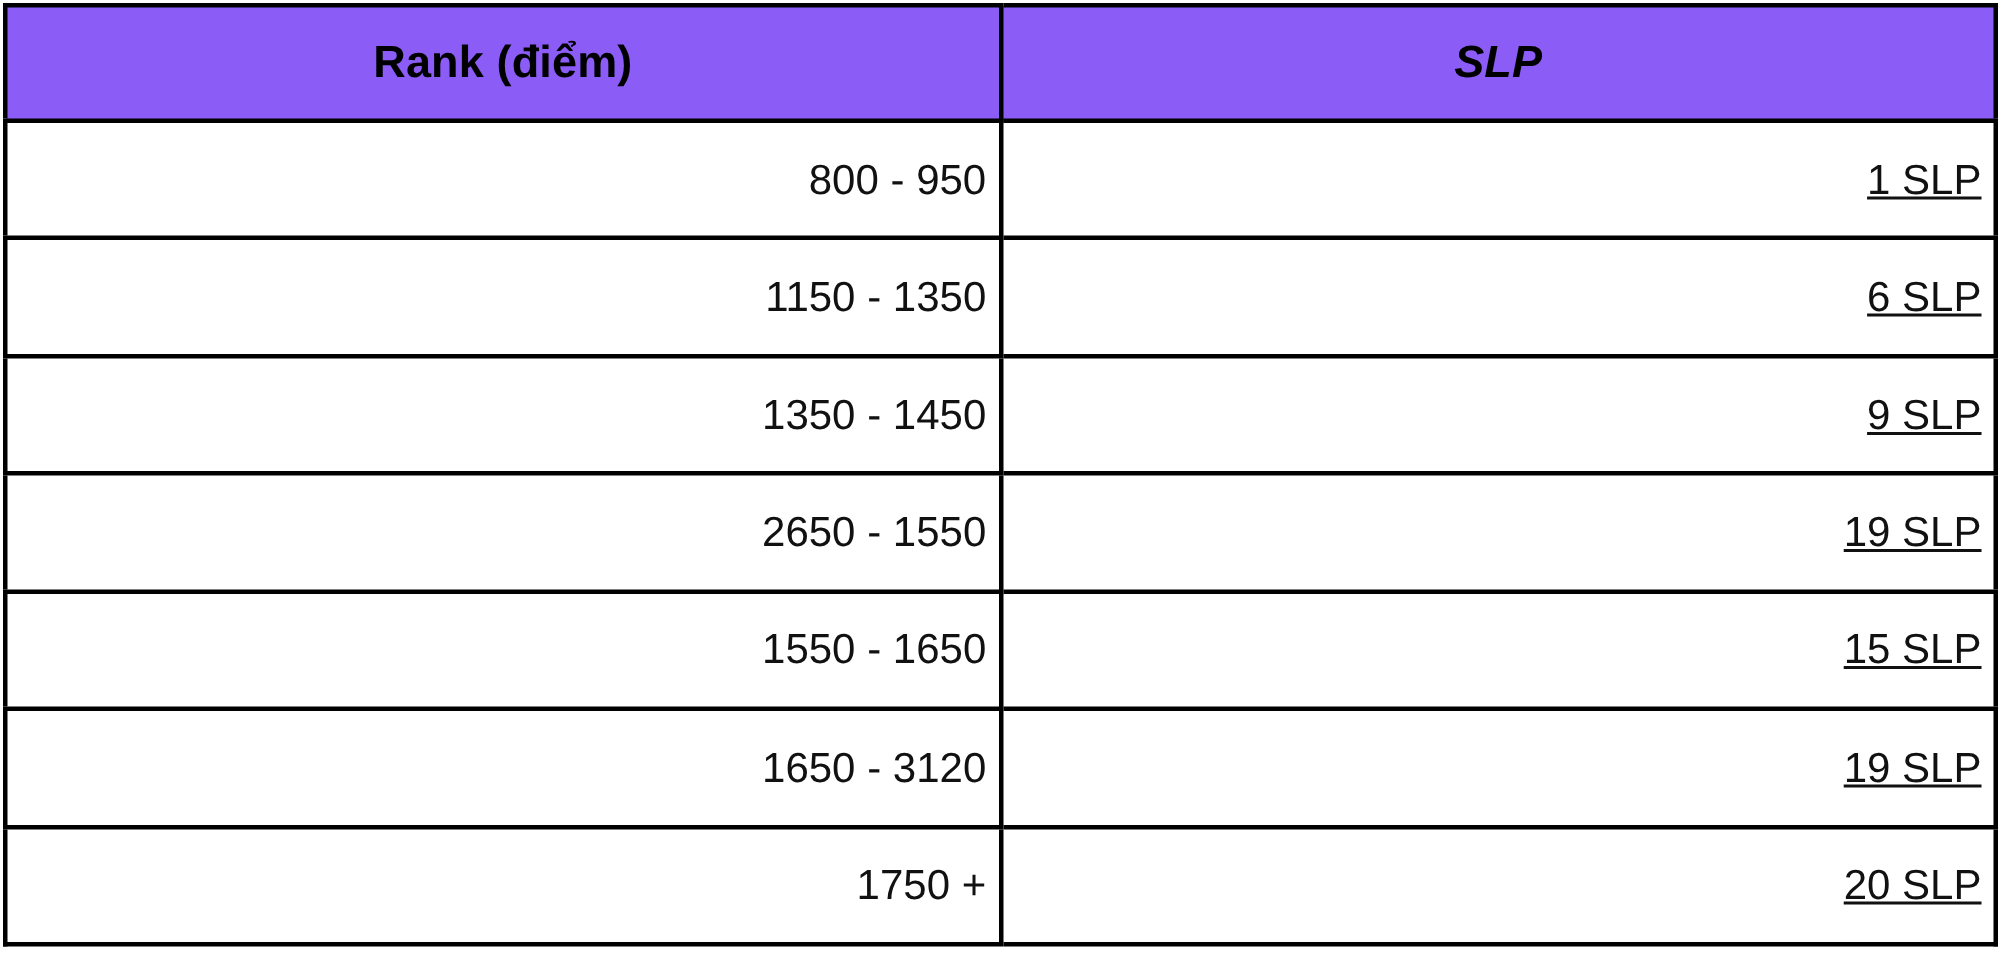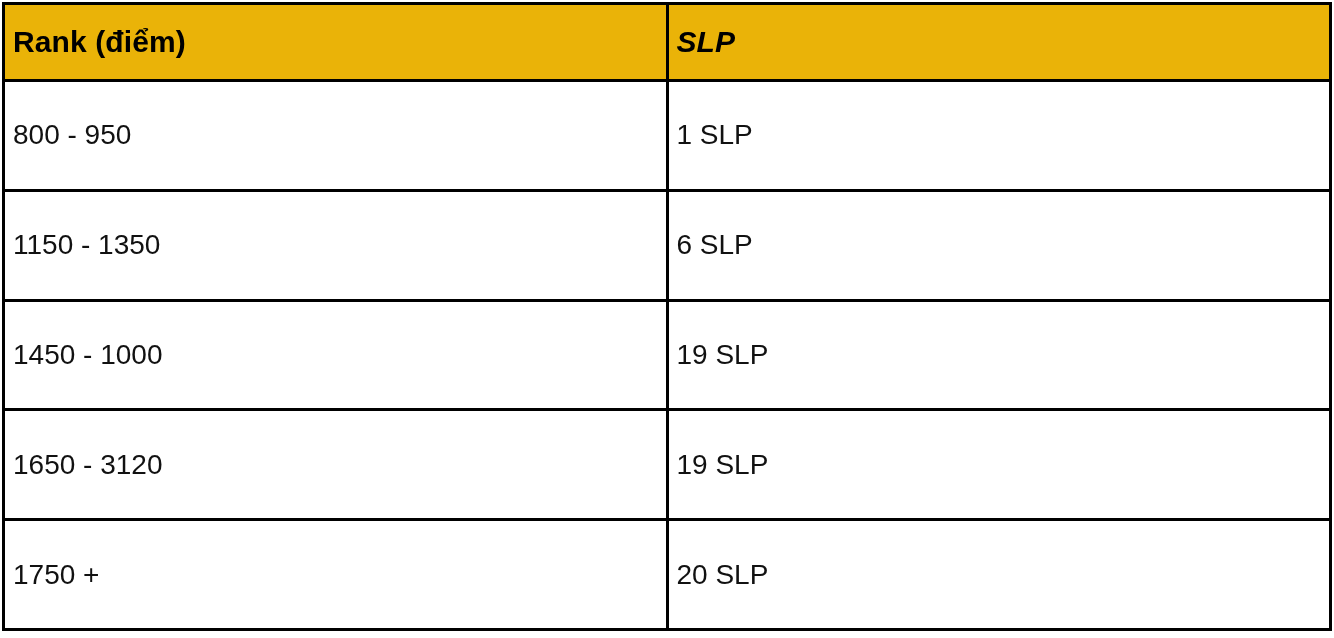--- a/index.html
+++ b/index.html
@@ -30,49 +30,49 @@
     table-layout: fixed;
     width: 100%;
     height: 100%;
     border: 3px solid #000000;
   }
   table.rank-table col.col-rank { width: 50.0%; }
   table.rank-table col.col-slp  { width: 50.0%; }
 
   
   thead th {
-    background: #eab308;
+    background: #8b5cf6;
     color: #000000;
     font-weight: bold;
     font-size: 30px;
     letter-spacing: 0.1px;
-    text-align: left;
+    text-align: center;
     vertical-align: middle;
     height: 74px;
     padding: 0 8px;
     border-right: 3px solid #000000;
     border-bottom: 3px solid #000000;
   }
   thead th:last-child { border-right: none; font-style: italic; }
 
   
   tbody td {
     background: #ffffff;
     color: #111111;
     font-weight: 400;
     font-size: 28px;
-    text-align: left;
+    text-align: right;
     vertical-align: middle;
     height: 69px;
     padding: 0 8px;
     border-right: 3px solid #000000;
     border-top: 3px solid #000000;
     white-space: nowrap;
   }
-  tbody td:last-child { border-right: none; }
+  tbody td:last-child { border-right: none; text-decoration: underline; }
   tbody tr:first-child td { border-top: none; }
 </style>
 </head>
 <body>
 
 <div class="table-wrap">
   <table class="rank-table">
     <colgroup>
       <col class="col-rank">
       <col class="col-slp">
@@ -86,22 +86,30 @@
     <tbody>
       <tr>
         <td>800 - 950</td>
         <td>1 SLP</td>
       </tr>
       <tr>
         <td>1150 - 1350</td>
         <td>6 SLP</td>
       </tr>
       <tr>
-        <td>1450 - 1000</td>
+        <td>1350 - 1450</td>
+        <td>9 SLP</td>
+      </tr>
+      <tr>
+        <td>2650 - 1550</td>
         <td>19 SLP</td>
+      </tr>
+      <tr>
+        <td>1550 - 1650</td>
+        <td>15 SLP</td>
       </tr>
       <tr>
         <td>1650 - 3120</td>
         <td>19 SLP</td>
       </tr>
       <tr>
         <td>1750 +</td>
         <td>20 SLP</td>
       </tr>
     </tbody>

